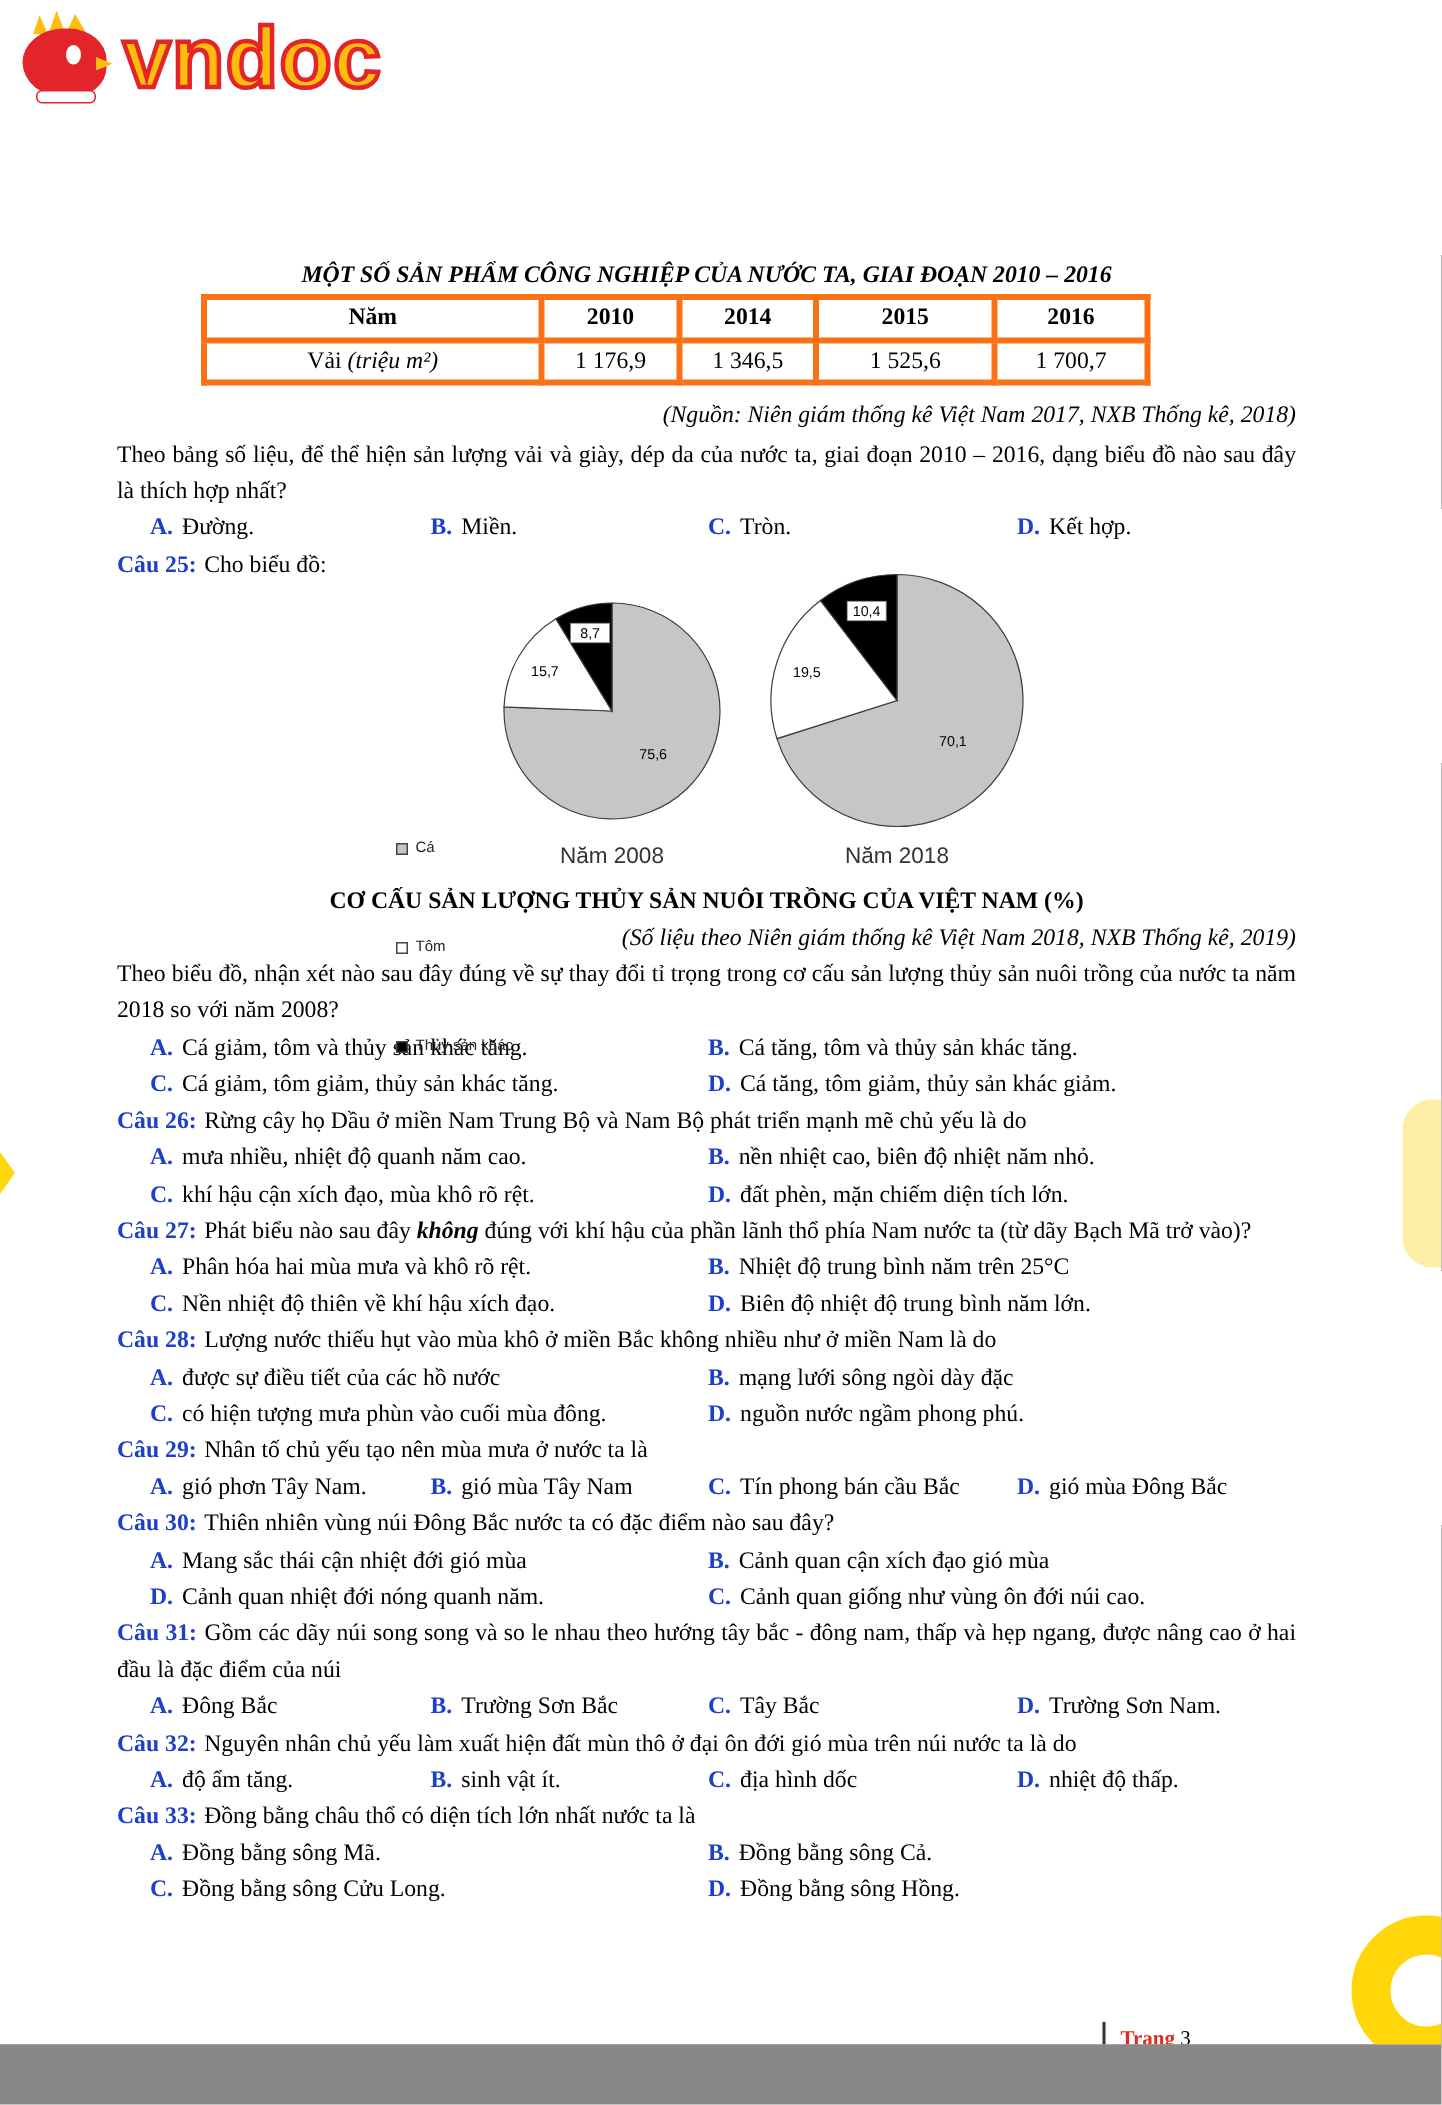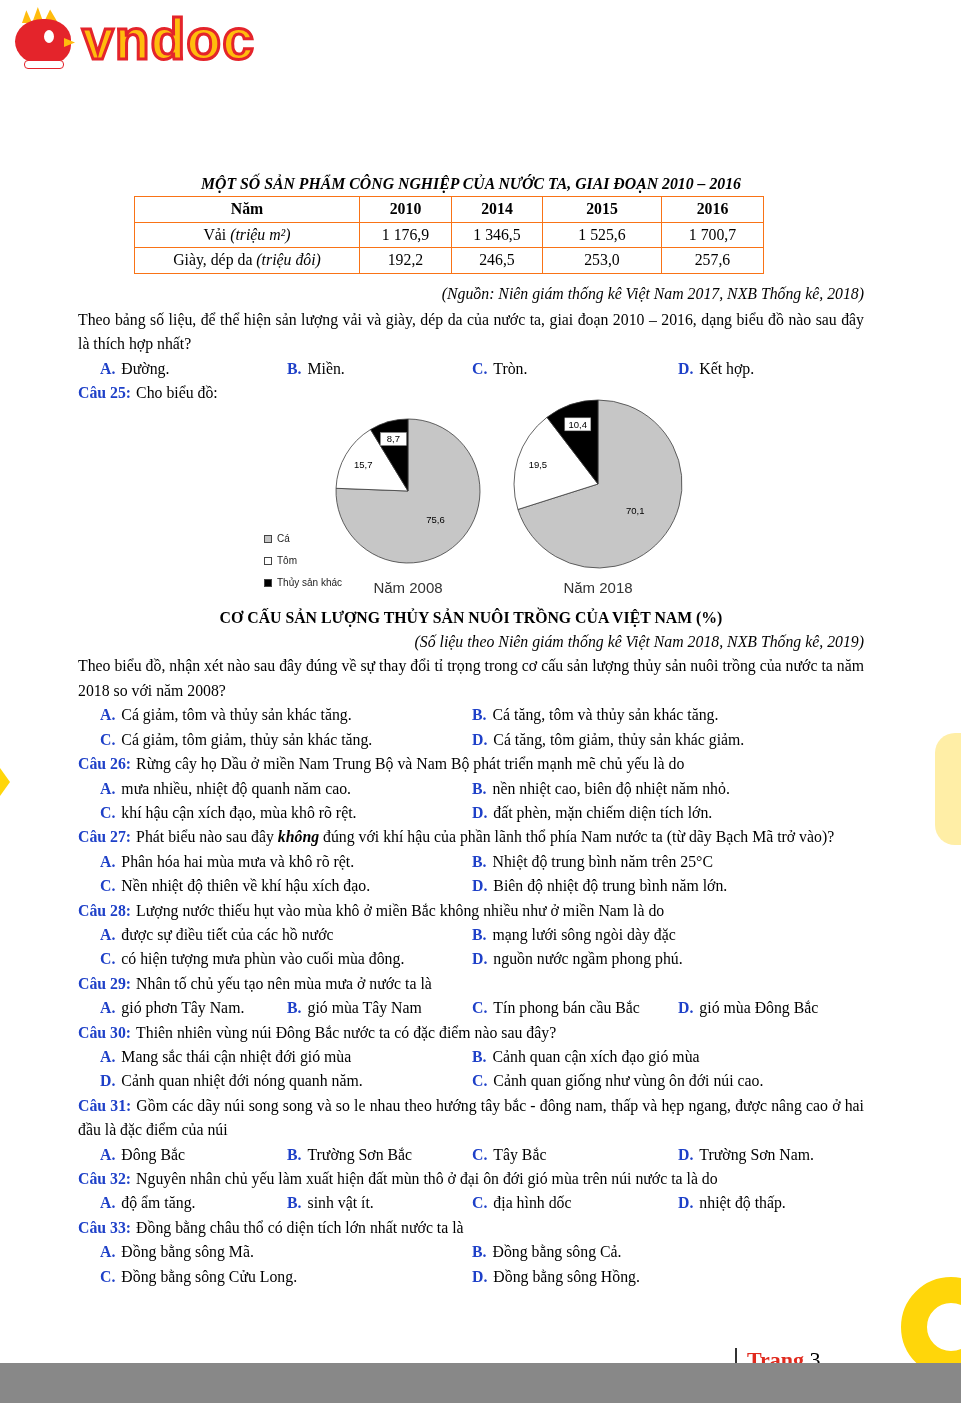--- a/index.html
+++ b/index.html
@@ -32,50 +32,50 @@
   .logo-text{
     font-family:"Liberation Sans","DejaVu Sans",sans-serif;font-weight:bold;
     font-size:57px;line-height:70px;letter-spacing:1px;color:var(--logo-yellow);
     -webkit-text-stroke:3px var(--logo-red);margin-left:8px;
   }
   
   .doc{position:absolute;left:78px;top:172px;width:786px;font-size:15.8px;line-height:24.4px;}
   .doc p{margin:0;}
   .tbl-title{text-align:center;font-weight:bold;margin:0 0 2px 0;font-style:italic;}
   table.ind{border-collapse:collapse;margin-left:56px;}
-  table.ind th,table.ind td{border:1px solid #f97316;padding:0 8px;height:25px;font-size:15.8px;}
+  table.ind th,table.ind td{border:4px solid #f97316;padding:0 8px;height:25px;font-size:15.8px;}
   table.ind th{font-weight:bold;text-align:center;}
   td.cname{width:225px;text-align:center;}
   td.cval{text-align:center;}
   .w1{width:92px;} .w2{width:91px;} .w3{width:119px;} .w4{width:102px;}
   .src{text-align:right;font-style:italic;margin-top:8px !important;}
   .just{text-align:justify;}
   .qnum{color:var(--accent-blue);font-weight:bold;margin-right:5px;}
   .okey{color:var(--accent-blue);font-weight:bold;margin-right:6px;}
   .opts2{display:grid;grid-template-columns:372px 1fr;padding-left:22px;}
   .opts4{display:grid;grid-template-columns:187px 185px 206px 1fr;padding-left:22px;}
   .opt{white-space:nowrap;overflow:visible;}
   .mt2{margin-top:2px !important;}
   
   .chart-block{position:relative;height:192px;margin-top:4px;}
   #pie-2008{position:absolute;left:252px;top:3px;}
   #pie-2018{position:absolute;left:432px;top:-14px;}
   .legend{position:absolute;left:186px;top:118px;font-family:"Liberation Sans","DejaVu Sans",sans-serif;
           font-size:10px;line-height:22px;color:#222;}
-  .leg-item{display:flex;align-items:center;height:22px;}
+  .leg-item{display:flex;align-items:center;height:22px;margin-top:44px;}
   .leg-box{display:inline-block;width:8px;height:8px;border:1px solid #444;margin-right:5px;flex:0 0 auto;}
   .pie-cap{position:absolute;top:166px;text-align:center;
            font-family:"Liberation Sans","DejaVu Sans",sans-serif;font-size:15px;color:#333;}
   .cap1{left:252px;width:156px;}
   .cap2{left:432px;width:176px;}
   .chart-title{text-align:center;font-weight:bold;margin-top:4px !important;}
   .chart-src{text-align:right;font-style:italic;}
   
   .footer{position:absolute;left:735px;top:1348px;border-left:2px solid #333;padding-left:10px;
-          font-size:22px;line-height:24px;}
+          font-size:14px;line-height:24px;}
   .footer-label{color:var(--footer-red);font-weight:bold;}
   .deco-right{position:absolute;right:0;top:733px;width:26px;height:112px;background:var(--deco-pale);
               border-radius:20px 0 0 20px;}
   .deco-left{position:absolute;left:0;top:768px;width:10px;height:28px;background:var(--deco-yellow);
              clip-path:polygon(0 0,100% 50%,0 100%);}
   .deco-corner{position:absolute;right:-40px;bottom:-14px;width:100px;height:100px;border-radius:50%;
                border:26px solid var(--deco-yellow);background:transparent;}
 </style>
 </head>
 <body>
@@ -105,27 +105,20 @@
         <th class="w2">2014</th>
         <th class="w3">2015</th>
         <th class="w4">2016</th>
       </tr>
       <tr>
         <td class="cname"><span>Vải</span> <i>(triệu m²)</i></td>
         <td class="cval">1 176,9</td>
         <td class="cval">1 346,5</td>
         <td class="cval">1 525,6</td>
         <td class="cval">1 700,7</td>
-      </tr>
-      <tr>
-        <td class="cname"><span>Giày, dép da</span> <i>(triệu đôi)</i></td>
-        <td class="cval">192,2</td>
-        <td class="cval">246,5</td>
-        <td class="cval">253,0</td>
-        <td class="cval">257,6</td>
       </tr>
     </tbody>
       </table>
 
     <p class="src">(Nguồn: Niên giám thống kê Việt Nam 2017, NXB Thống kê, 2018)</p>
 
     <p class="just mt2">Theo bảng số liệu, để thể hiện sản lượng vải và giày, dép da của nước ta, giai đoạn 2010 – 2016, dạng biểu đồ nào sau đây là thích hợp nhất?</p>
     <div class="opts4">
       <div class="opt"><b class="okey">A.</b><span>Đường.</span></div>
       <div class="opt"><b class="okey">B.</b><span>Miền.</span></div>

